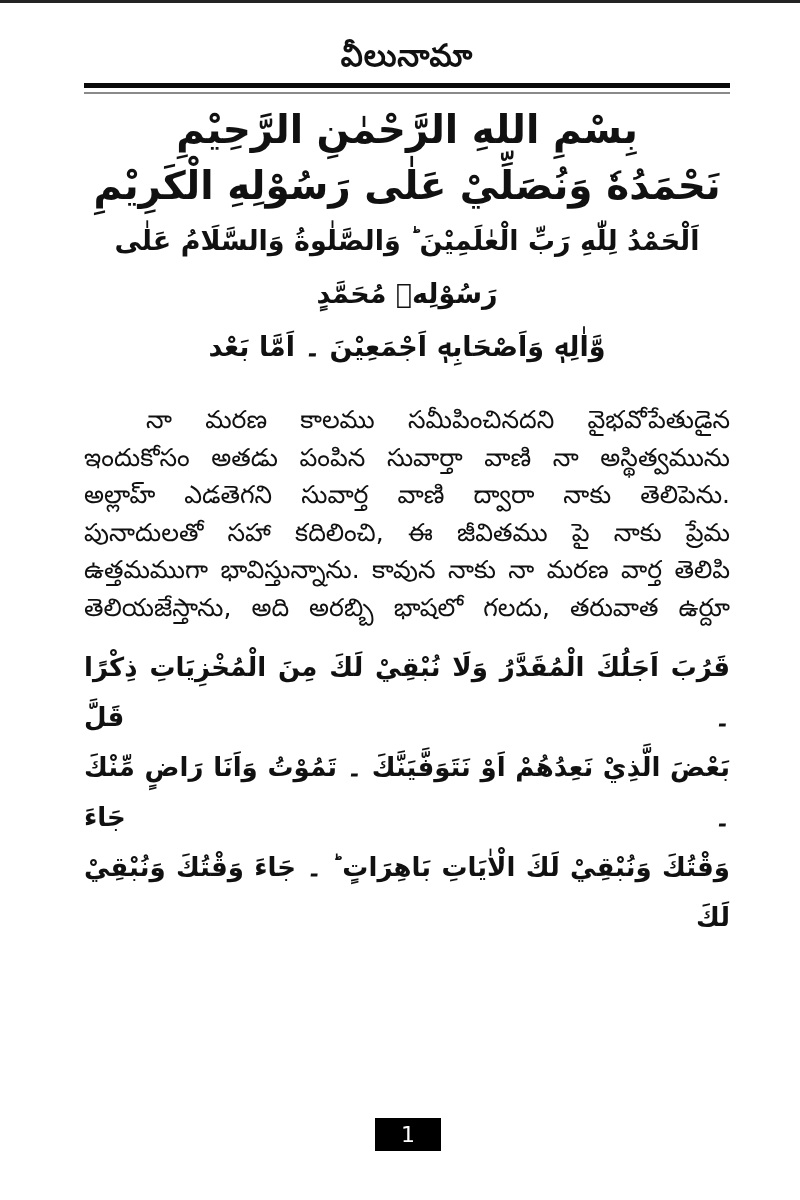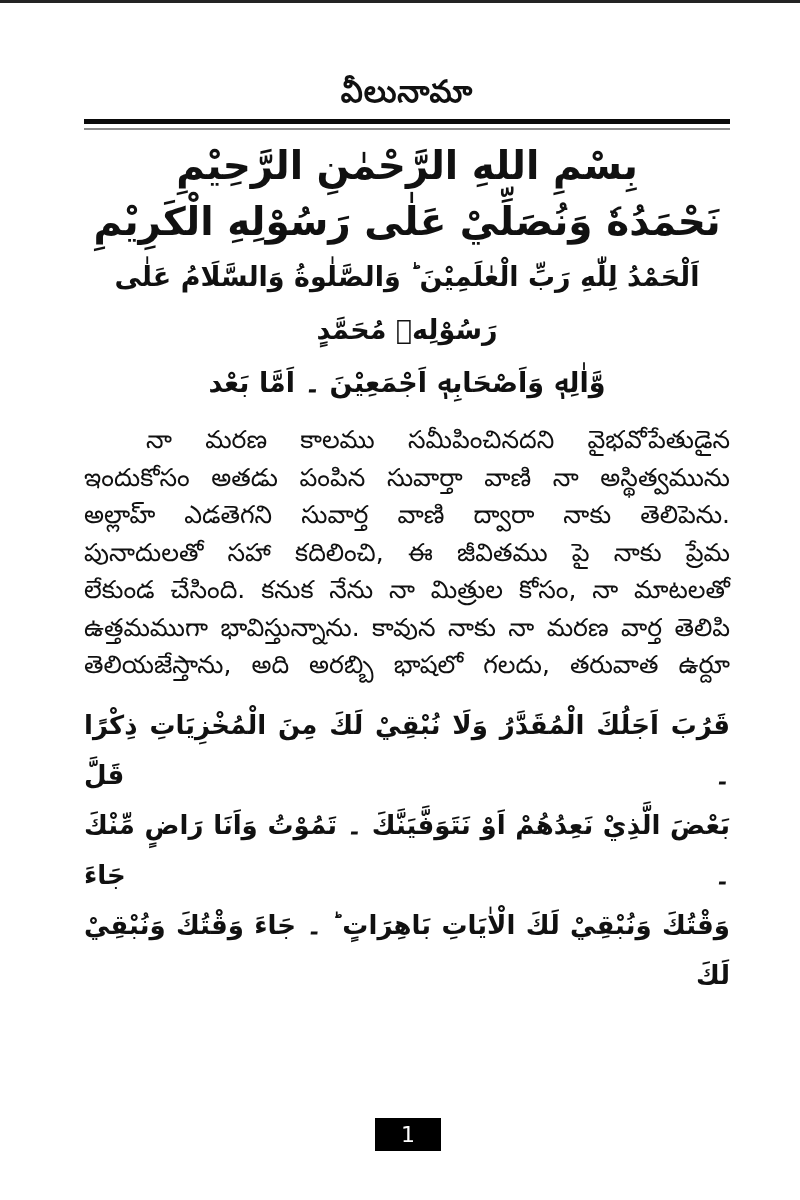--- a/index.html
+++ b/index.html
@@ -21,21 +21,21 @@
     width: 800px; height: 3px;
     background: #232323;
   }
   .content {
     position: absolute;
     left: 84px;
     top: 0;
     width: 646px;
   }
   .page-title {
-    margin-top: 72px;
+    margin-top: 36px;
     text-align: center;
     font-size: 31px;
     font-weight: bold;
     letter-spacing: 1px;
     line-height: 38px;
   }
   .rule-thick {
     margin-top: 9px;
     height: 5px;
     background: #0a0a0a;
@@ -54,21 +54,21 @@
   }
   .arabic-line-lg {
     font-size: 39px;
     line-height: 56px;
   }
   .arabic-line-md {
     font-size: 27px;
     line-height: 53px;
   }
   .telugu-block {
-    margin-top: 12px;
+    margin-top: 28px;
     font-size: 25px;
     line-height: 37.5px;
   }
   .telugu-line {
     text-align: justify;
     text-align-last: justify;
   }
   .telugu-line.first {
     text-indent: 62px;
   }
@@ -117,21 +117,20 @@
     <div class="arabic-line-lg">نَحْمَدُهٗ وَنُصَلِّيْ عَلٰى رَسُوْلِهِ الْكَرِيْمِ</div>
     <div class="arabic-line-md">اَلْحَمْدُ لِلّٰهِ رَبِّ الْعٰلَمِيْنَ ؕ وَالصَّلٰوةُ وَالسَّلَامُ عَلٰى رَسُوْلِهٖ مُحَمَّدٍ</div>
     <div class="arabic-line-md">وَّاٰلِهٖ وَاَصْحَابِهٖ اَجْمَعِيْنَ ۔ اَمَّا بَعْد</div>
   </div>
 
   <div class="telugu-block">
     <div class="telugu-line first">నా మరణ కాలము సమీపించినదని వైభవోపేతుడైన</div>
     <div class="telugu-line">ఇందుకోసం అతడు పంపిన సువార్తా వాణి నా అస్థిత్వమును</div>
     <div class="telugu-line">అల్లాహ్ ఎడతెగని సువార్త వాణి ద్వారా నాకు తెలిపెను.</div>
     <div class="telugu-line">పునాదులతో సహా కదిలించి, ఈ జీవితము పై నాకు ప్రేమ</div>
-    <div class="telugu-line">లేకుండ చేసింది. కనుక నేను నా మిత్రుల కోసం, నా మాటలతో</div>
     <div class="telugu-line">ఉత్తమముగా భావిస్తున్నాను. కావున నాకు నా మరణ వార్త తెలిపి</div>
     <div class="telugu-line">తెలియజేస్తాను, అది అరబ్బి భాషలో గలదు, తరువాత ఉర్దూ</div>
   </div>
 
   <div class="quran-block">
     <div class="quran-line">قَرُبَ اَجَلُكَ الْمُقَدَّرُ وَلَا نُبْقِيْ لَكَ مِنَ الْمُخْزِيَاتِ ذِكْرًا ۔ قَلَّ</div>
     <div class="quran-line">بَعْضَ الَّذِيْ نَعِدُهُمْ اَوْ نَتَوَفَّيَنَّكَ ۔ تَمُوْتُ وَاَنَا رَاضٍ مِّنْكَ ۔ جَاءَ</div>
     <div class="quran-line">وَقْتُكَ وَنُبْقِيْ لَكَ الْاٰيَاتِ بَاهِرَاتٍ ؕ ۔ جَاءَ وَقْتُكَ وَنُبْقِيْ لَكَ</div>
 
   </div>

